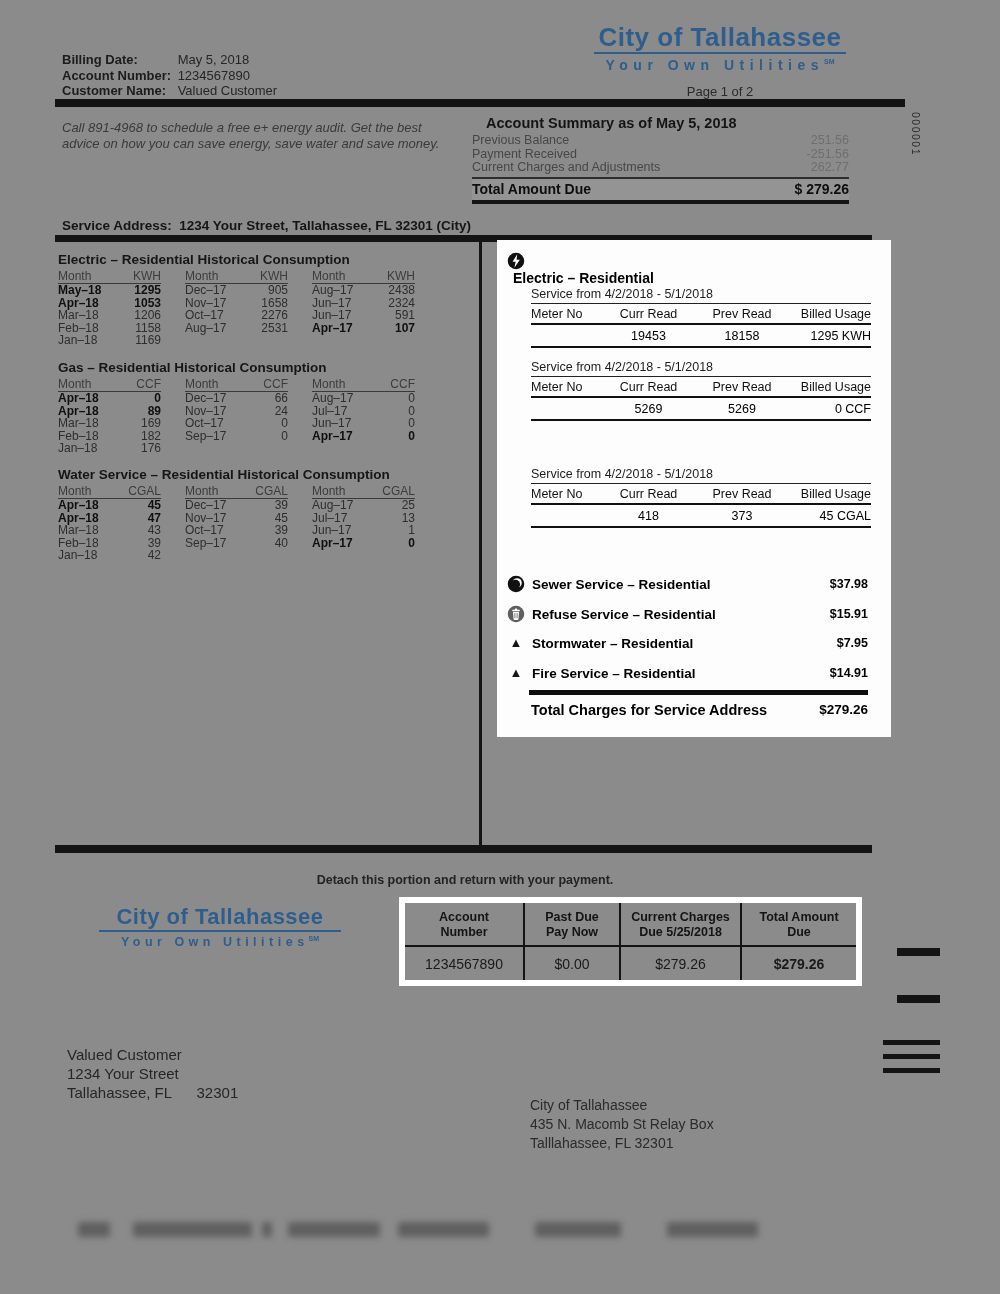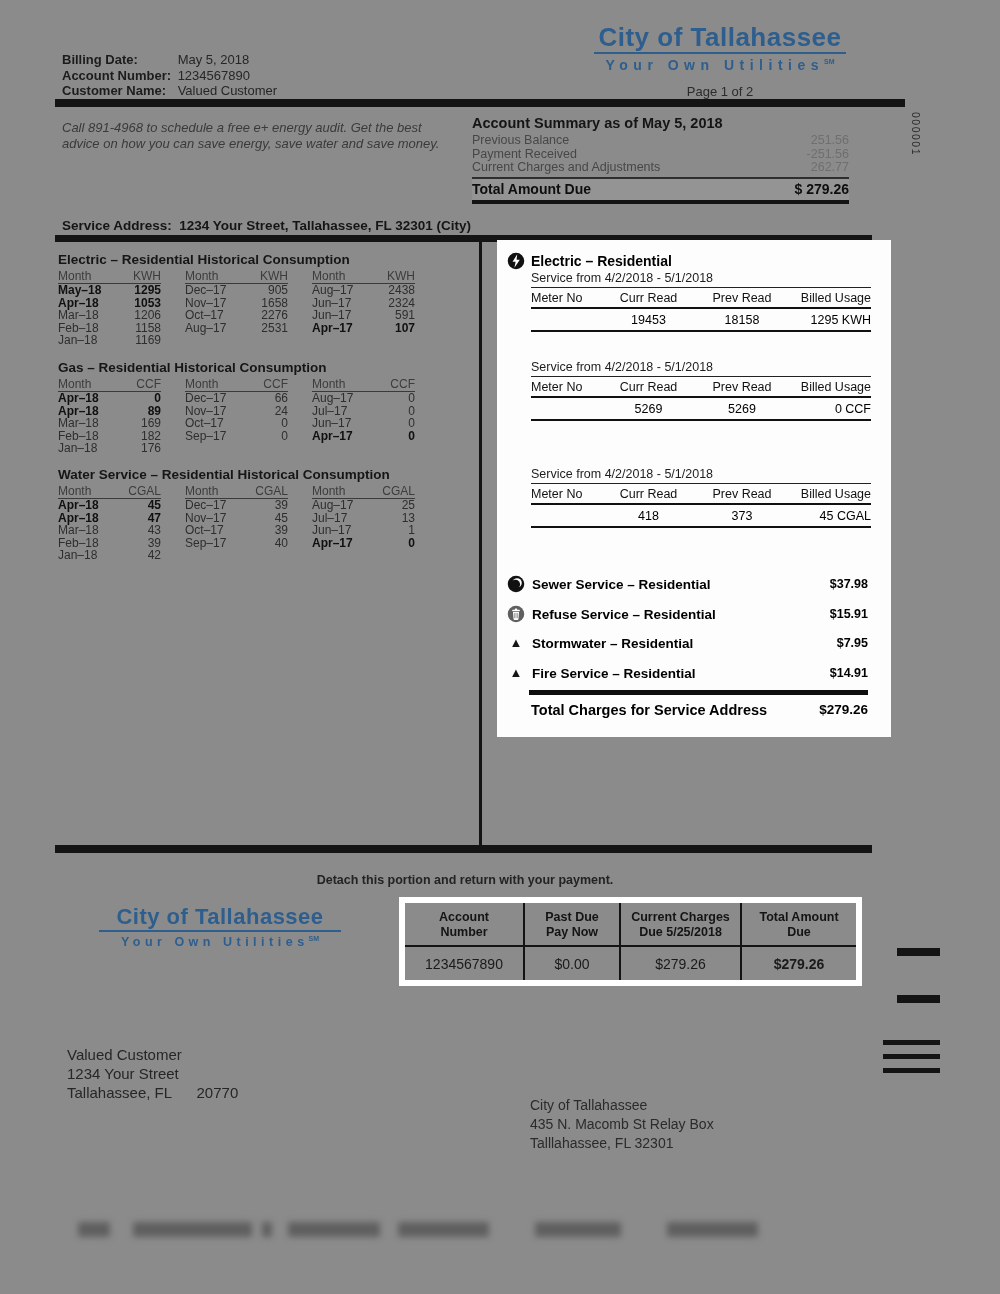--- a/index.html
+++ b/index.html
@@ -30,21 +30,21 @@
   #rule-top{left:55px;top:99px;width:850px;height:8px;}
   #rule-mid{left:55px;top:235px;width:817px;height:7px;}
   #rule-bottom{left:55px;top:845px;width:817px;height:8px;}
   #divider-v{position:absolute;left:479px;top:242px;width:3px;height:604px;background:#141414;}
 
   #energy-tip{position:absolute;left:62px;top:120px;width:385px;font-style:italic;
               font-size:13px;line-height:15.5px;color:#3a3a3a;}
 
   
   #acct-summary{position:absolute;left:472px;top:115px;width:377px;}
-  #acct-summary .as-title{font-weight:bold;font-size:14.5px;color:#151515;margin-bottom:3px;}
+  #acct-summary .as-title{font-weight:bold;font-size:14.5px;color:#151515;margin-bottom:3px;margin-left:14px;}
   .as-row{display:flex;justify-content:space-between;font-size:12.5px;line-height:13.5px;}
   .as-row .as-label{color:#474747;}
   .as-row .as-value{color:#6f6f6f;}
   .as-divider{height:2px;background:#2e2e2e;margin-top:2px;}
   .as-total{display:flex;justify-content:space-between;font-weight:bold;font-size:14px;
             color:#0e0e0e;padding:2px 0 3px;background:rgba(255,255,255,.08);
             border-bottom:4px solid #141414;}
 
   #doc-number{position:absolute;left:922px;top:112px;transform:rotate(90deg);
               transform-origin:0 0;font-size:10.5px;letter-spacing:1.5px;color:#2a2a2a;}
@@ -60,21 +60,21 @@
   .ht-group + .ht-group{margin-left:24px;}
   .ht-head{display:flex;justify-content:space-between;border-bottom:1.5px solid #3a3a3a;
            font-size:12px;color:#3c3c3c;}
   .ht-row{display:flex;justify-content:space-between;font-size:12px;line-height:12.6px;color:#2e2e2e;}
   .ht-row.bold{font-weight:bold;color:#101010;}
 
   
   #white-panel{position:absolute;left:497px;top:240px;width:394px;height:497px;background:#fdfdfd;}
   .svc{position:absolute;left:10px;width:364px;}
   .svc-electric{top:12px;} .svc-gas{top:119px;} .svc-water{top:226px;}
-  .svc-head{display:flex;align-items:center;}
+  .svc-head{display:flex;flex-direction:column;}
   .svc-icon{width:18px;height:18px;flex:0 0 18px;}
   .svc-title{font-weight:bold;font-size:14px;color:#000;margin-left:6px;}
   .svc-period{margin-left:24px;font-size:12.5px;color:#1d1d1d;padding:1px 0 2px;
               border-bottom:1.5px solid #222;}
   .svc-grid{margin-left:24px;display:grid;grid-template-columns:70px 95px 92px 83px;}
   .svc-grid .hd{font-size:12.5px;color:#111;padding:3px 0 2px;border-bottom:2px solid #111;}
   .svc-grid .vl{font-size:12.5px;color:#000;padding:4px 0 3px;border-bottom:2px solid #111;}
   .a-l{text-align:left;}.a-c{text-align:center;}.a-r{text-align:right;}
 
   .line-item{position:absolute;left:10px;width:361px;display:flex;align-items:center;}
@@ -513,21 +513,21 @@
       <div class="stc-v bR">$279.26</div>
       <div class="stc-v bold">$279.26</div>
     </div>
 
   <div id="logo-bottom" class="logo">
     <div class="logo-title" style="color: rgb(46, 94, 142);">City of Tallahassee</div>
     <div class="logo-rule" style="background: rgb(46, 94, 142);"></div>
     <div class="logo-tagline" style="color: rgb(46, 94, 142);"><span>Your Own Utilities</span><span class="logo-sm">SM</span></div>
   </div>
 
-  <div id="mail-addr" class="addr"><div>Valued Customer</div><div>1234 Your Street</div><div>Tallahassee, FL      20770</div></div>
+  <div id="mail-addr" class="addr"><div>Valued Customer</div><div>1234 Your Street</div><div>Tallahassee, FL      32301</div></div>
   <div id="remit-addr" class="addr"><div>City of Tallahassee</div><div>435 N. Macomb St Relay Box</div><div>Talllahassee, FL 32301</div></div>
 
   <div class="mark" style="left:897px;top:948px;width:43px;height:8px;"></div>
   <div class="mark" style="left:897px;top:995px;width:43px;height:8px;"></div>
   <div class="mark" style="left:883px;top:1040px;width:57px;height:5px;"></div>
   <div class="mark" style="left:883px;top:1054px;width:57px;height:5px;"></div>
   <div class="mark" style="left:883px;top:1068px;width:57px;height:5px;"></div>
 
   <div class="redact" style="left:78px;width:32px;"></div>
   <div class="redact" style="left:133px;width:119px;"></div>

